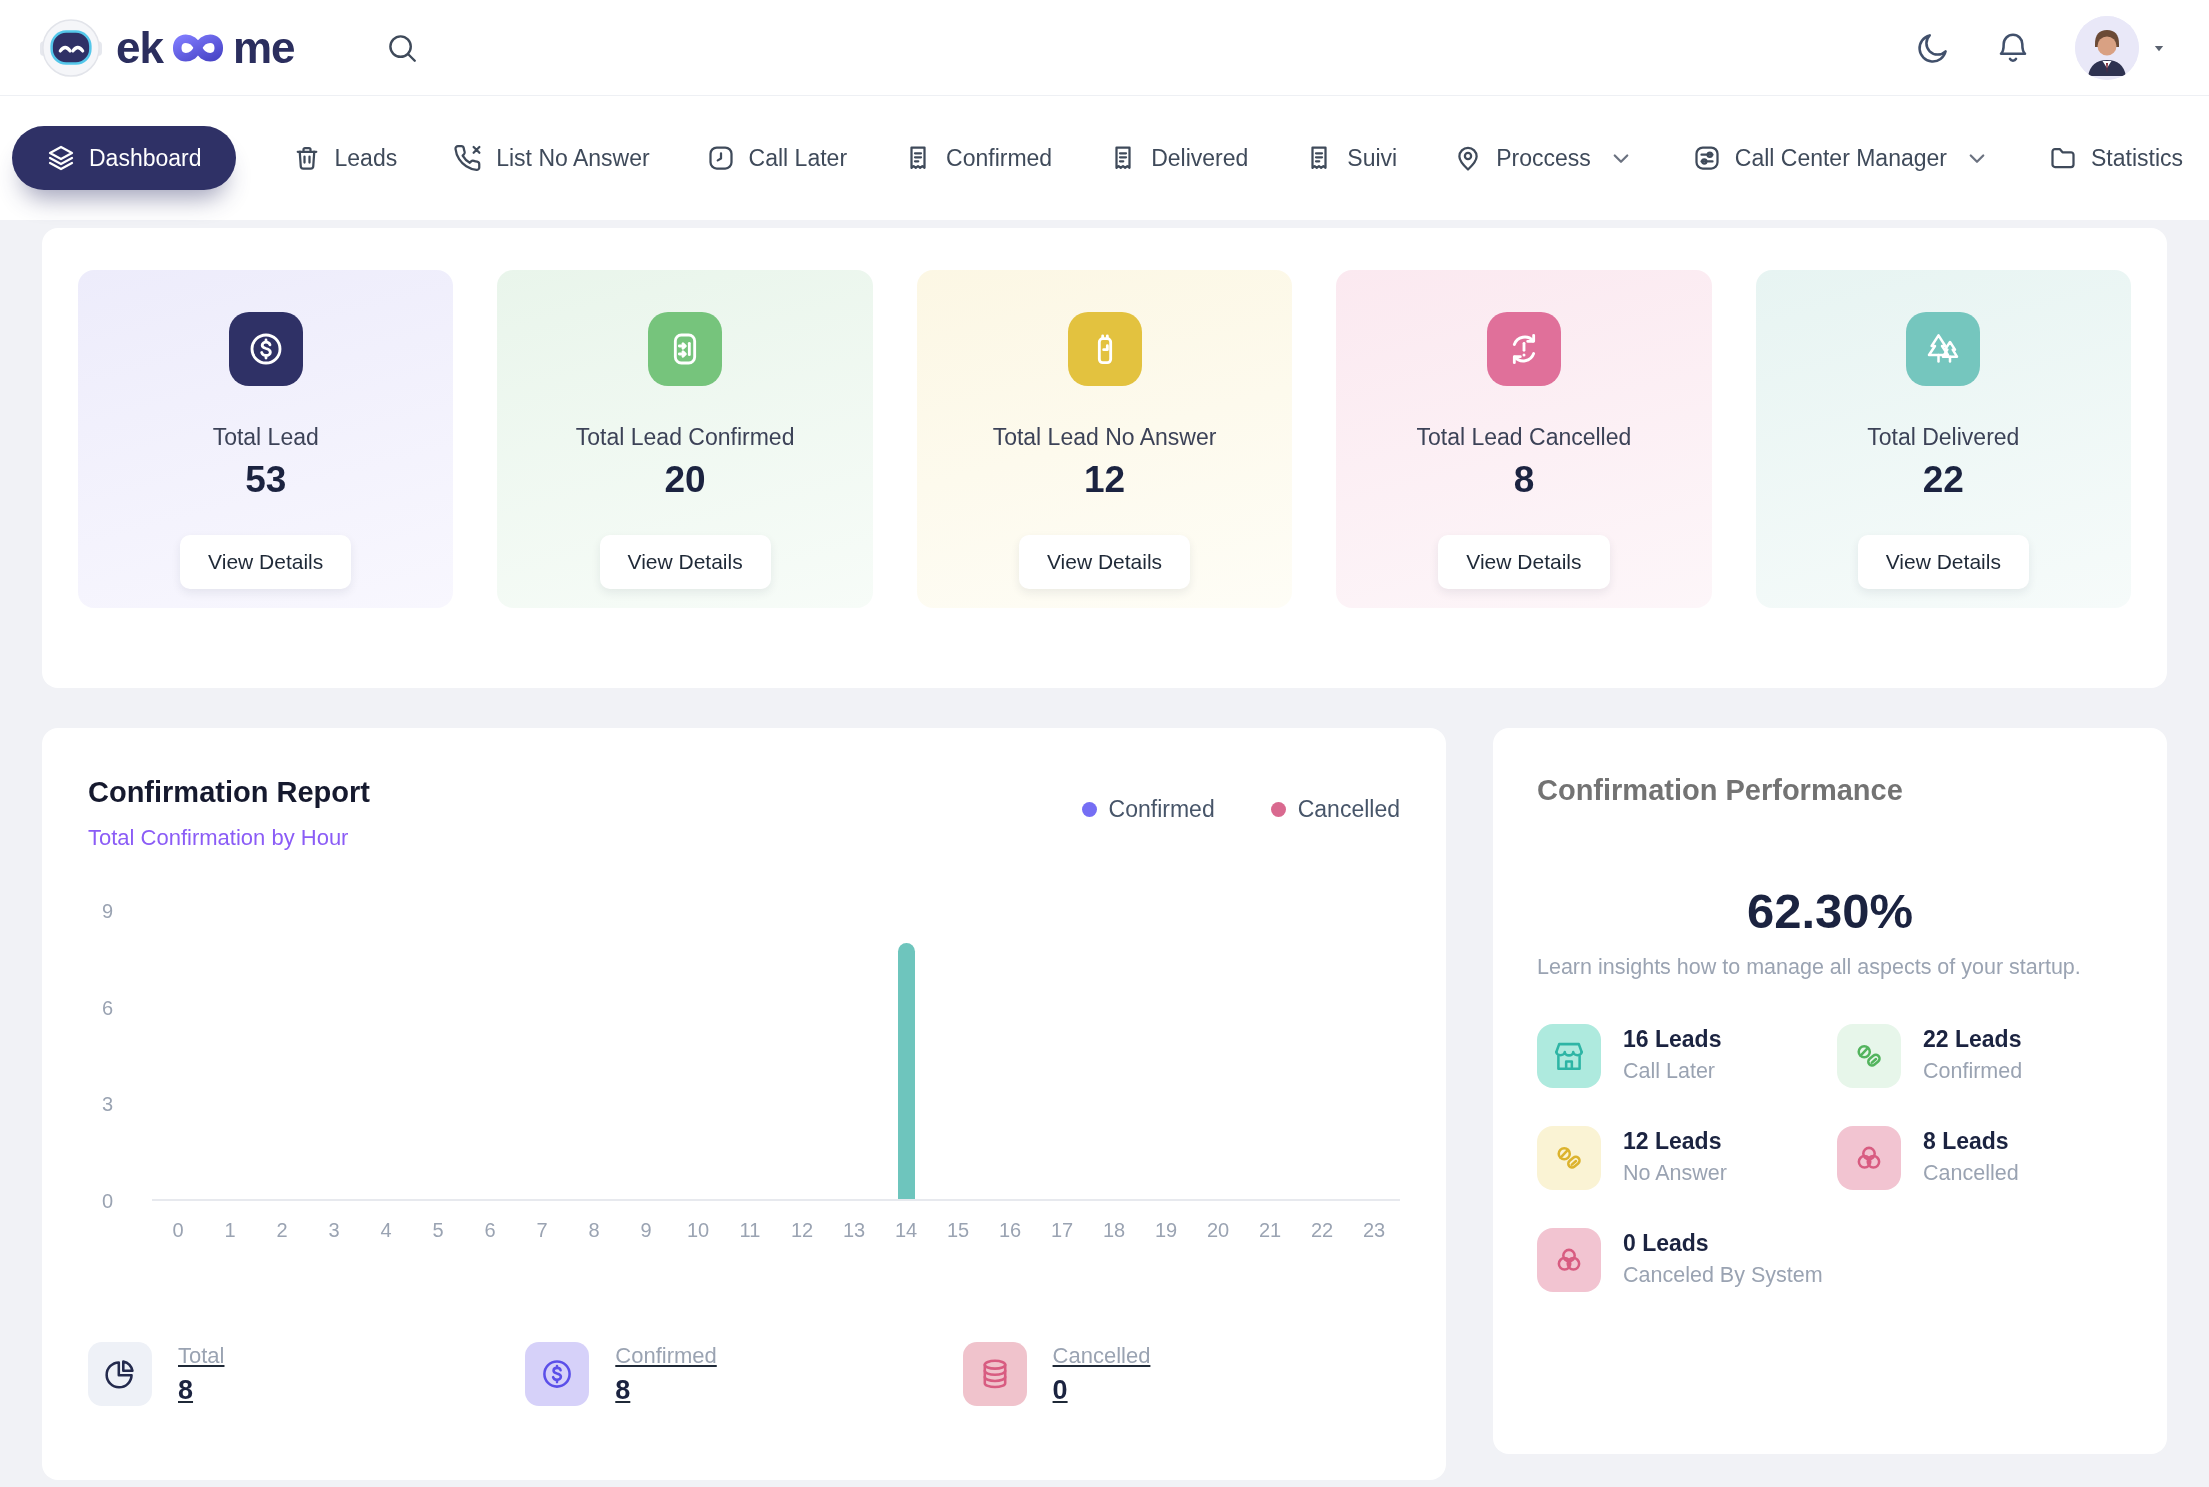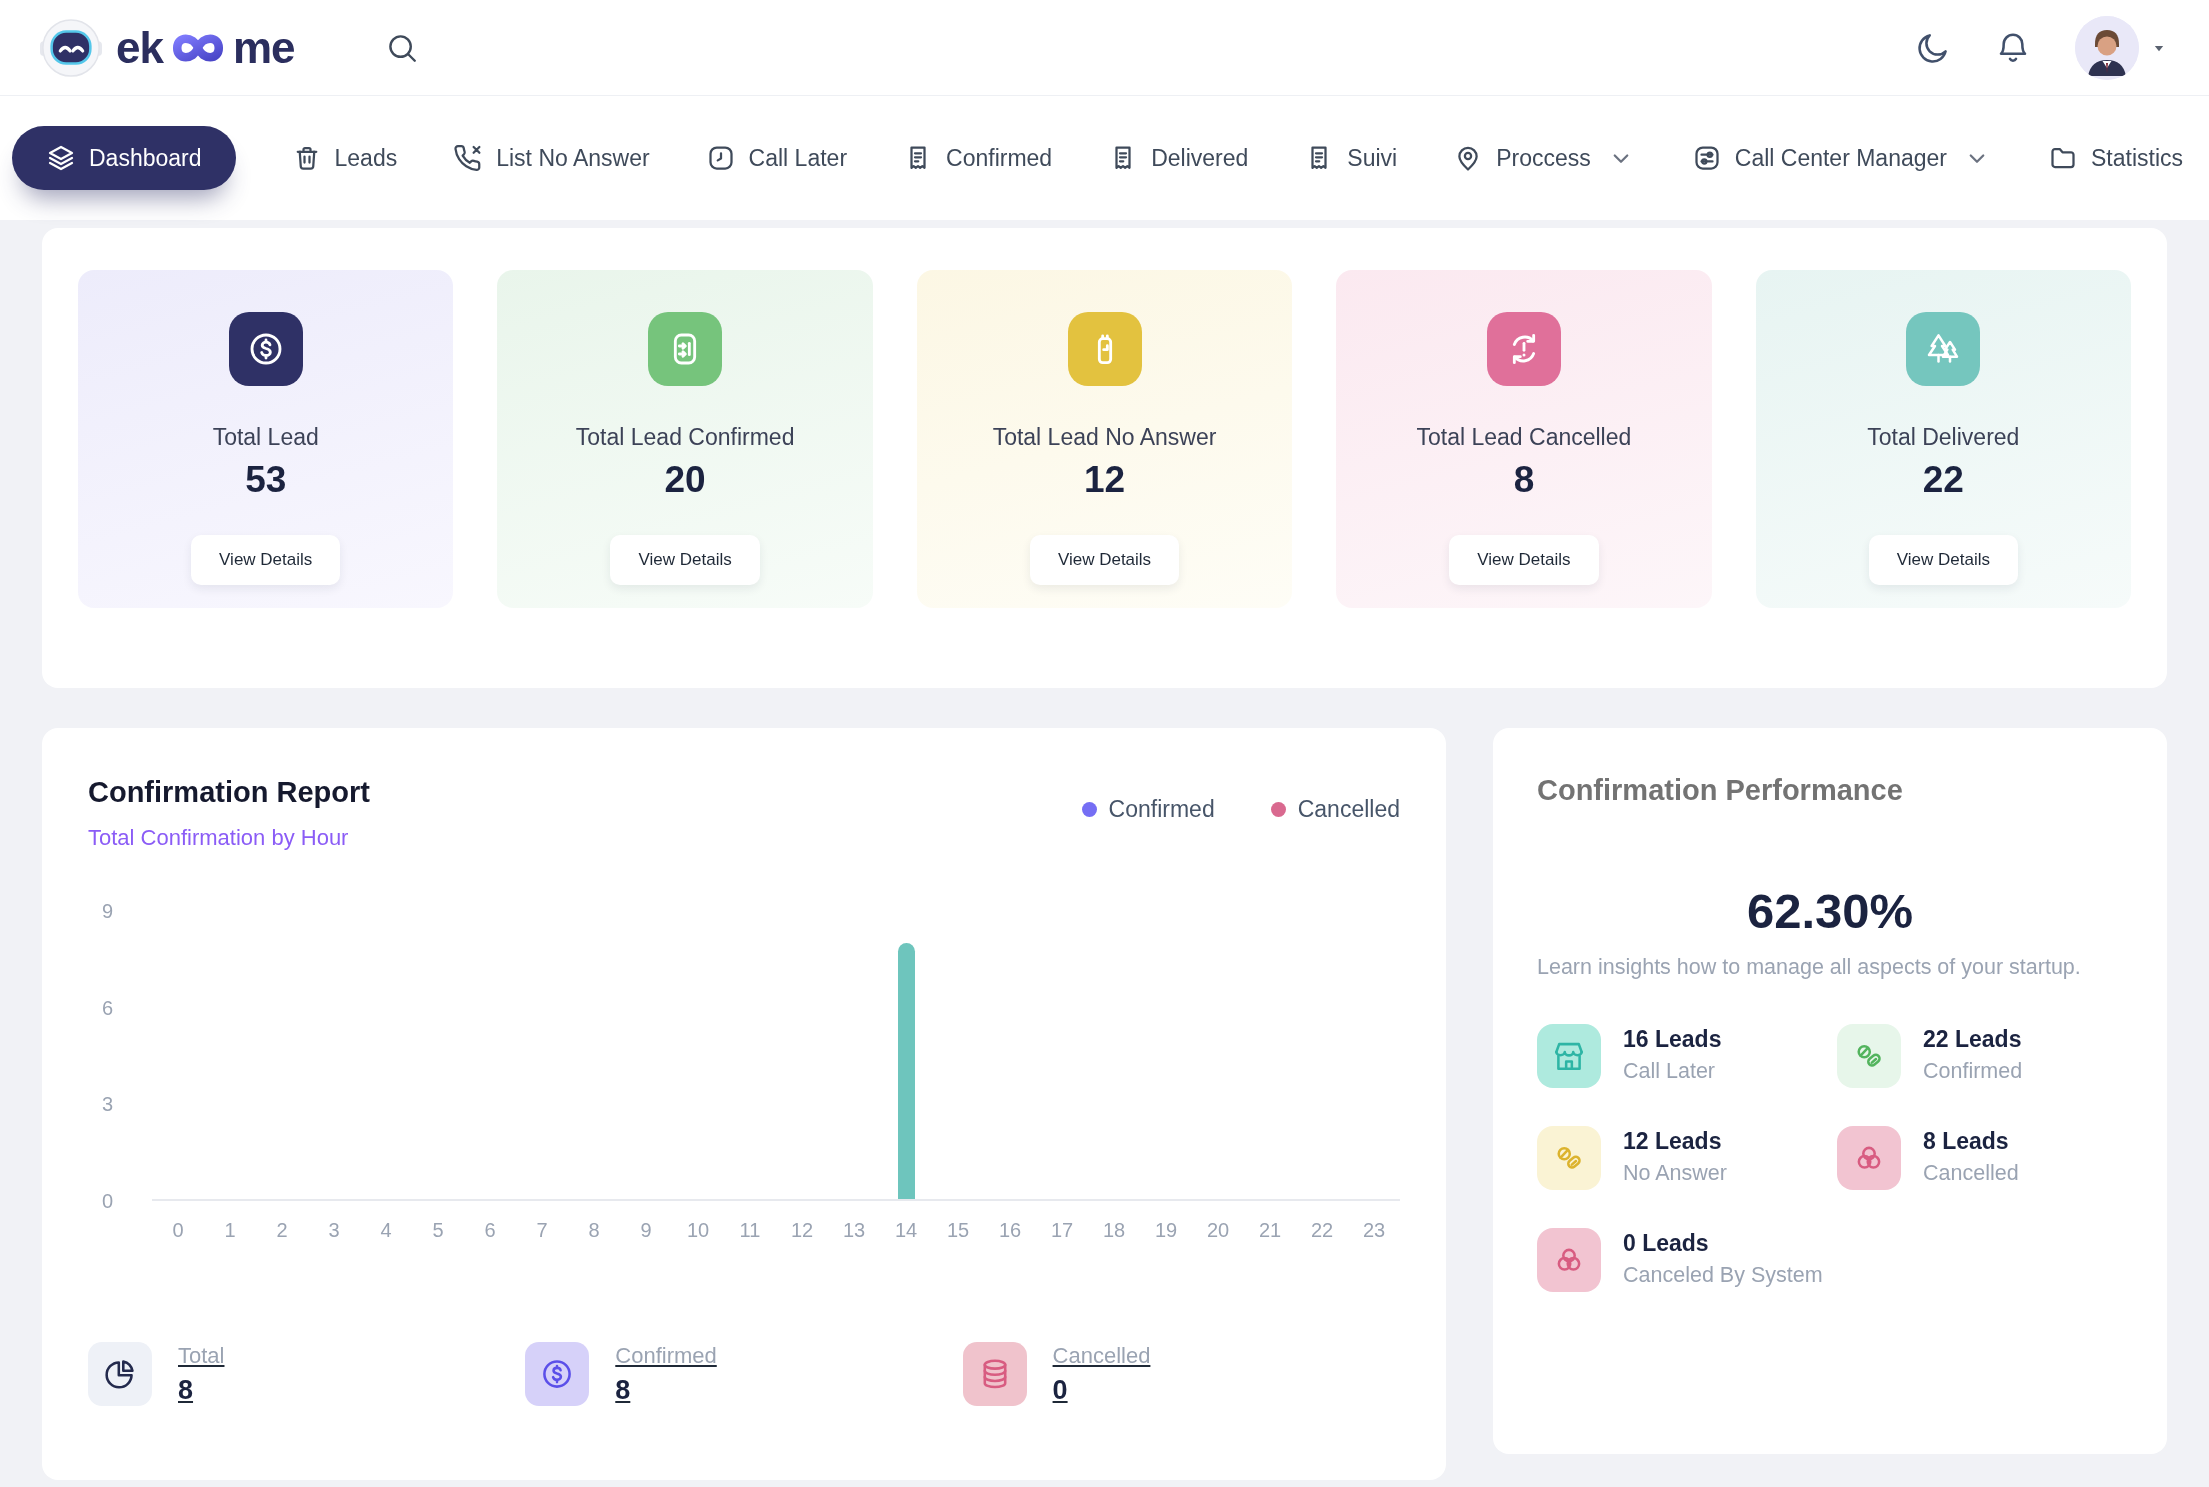--- a/index.html
+++ b/index.html
@@ -31,21 +31,21 @@
   .c0 { background:linear-gradient(165deg,#edecfb,#f8f7fe); }
   .c1 { background:linear-gradient(165deg,#e9f5eb,#f7fcf8); }
   .c2 { background:linear-gradient(165deg,#fcf7e4,#fefdf6); }
   .c3 { background:linear-gradient(165deg,#fbe9f0,#fdf6f9); }
   .c4 { background:linear-gradient(165deg,#e7f4f2,#f6fbfa); }
   .tile { width:74px; height:74px; border-radius:20px; display:flex; align-items:center; justify-content:center; color:#fff; }
   .tile svg { width:40px; height:40px; }
   .t0 { background:#2f3166; } .t1 { background:#76c47c; } .t2 { background:#e3c23f; } .t3 { background:#e0709a; } .t4 { background:#75c6be; }
   .stat-label { margin-top:38px; font-size:23px; color:#3c4257; }
   .stat-value { margin-top:8px; font-size:37px; font-weight:700; color:#1b2340; }
-  .view-btn { margin-top:34px; background:#fff; border:none; border-radius:10px; padding:15px 28px; font-size:17px; color:#1f2937; font-family:inherit; box-shadow:0 4px 10px rgba(30,41,59,.08); cursor:pointer; }
+  .view-btn { margin-top:34px; background:#fff; border:none; border-radius:10px; padding:15px 28px; font-size:21px; color:#1f2937; font-family:inherit; box-shadow:0 4px 10px rgba(30,41,59,.08); cursor:pointer; }
 
   
   .lower { display:flex; gap:47px; margin:40px 42px 0; align-items:flex-start; }
   .report-card { flex:1; background:#fff; border-radius:16px; padding:48px 46px 30px; height:752px; overflow:hidden; }
   .report-head { display:flex; justify-content:space-between; align-items:flex-start; }
   .report-title { font-size:29px; font-weight:700; color:#15192e; }
   .report-sub { margin-top:16px; font-size:22px; color:#8b5cf6; }
   .legend { display:flex; gap:56px; margin-top:20px; }
   .legend-item { display:flex; align-items:center; gap:12px; font-size:23px; color:#475569; cursor:pointer; }
   .dot { width:15px; height:15px; border-radius:50%; }

